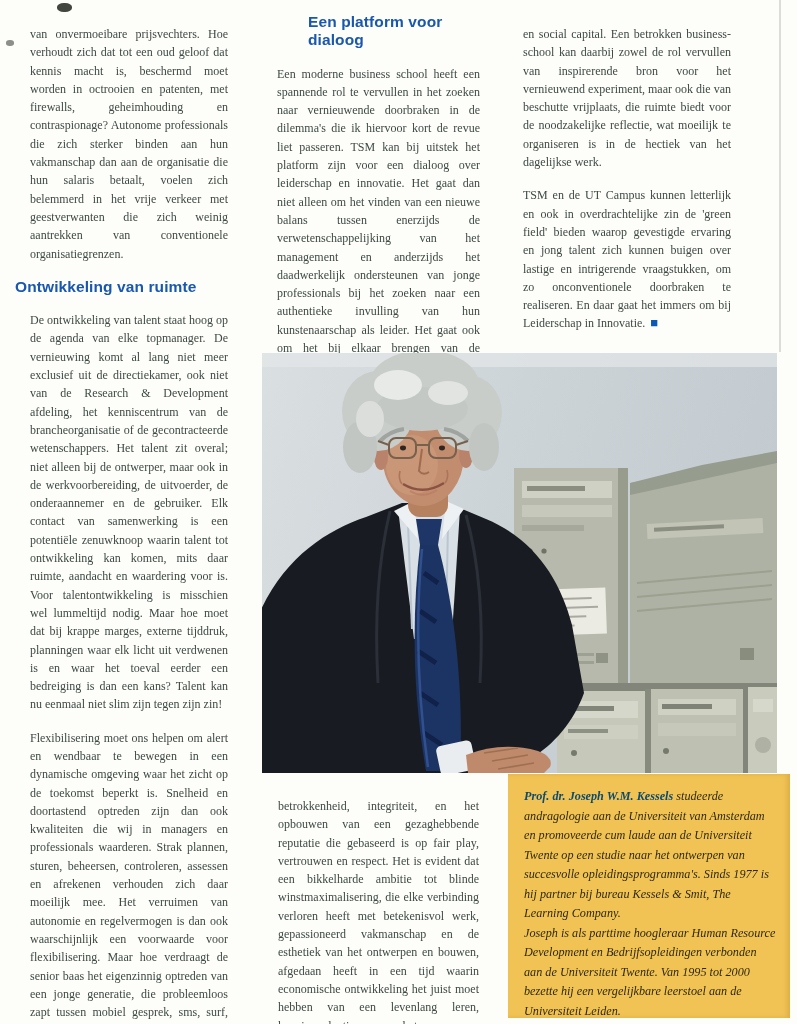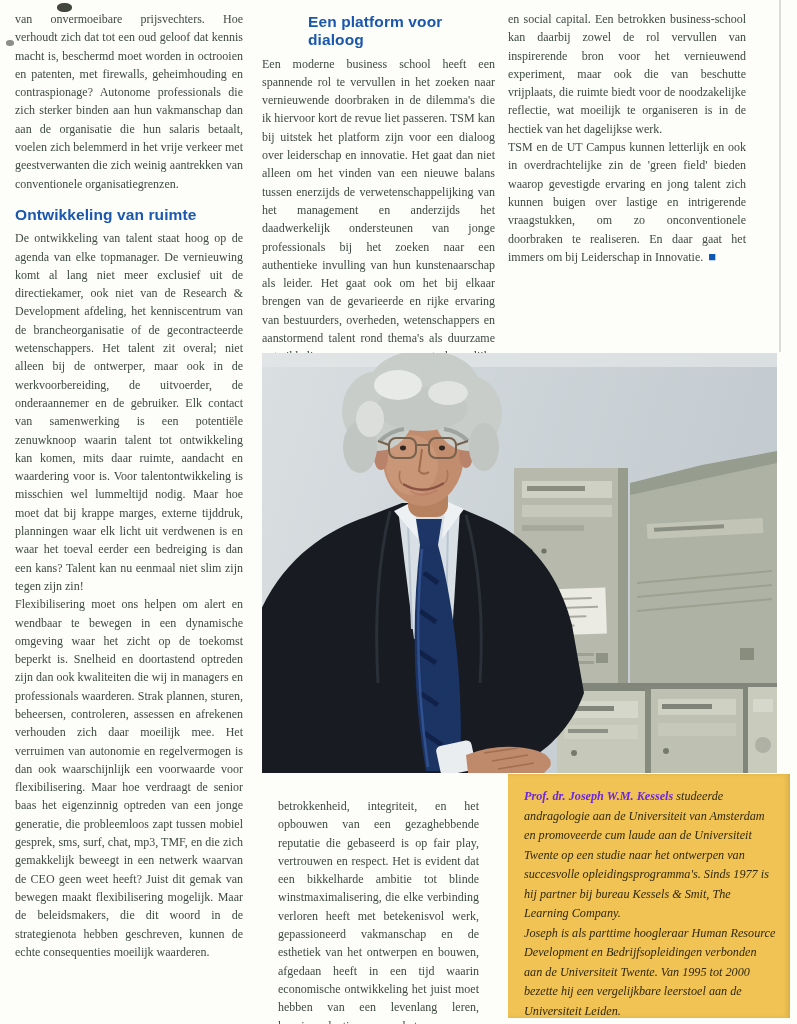--- a/index.html
+++ b/index.html
@@ -9,21 +9,21 @@
     font-family:"Liberation Serif", serif;
   }
   .col{
     position:absolute;top:10px;
     color:#3f4a44;font-size:12px;line-height:18.3px;
     text-align:justify;
   }
   #col1{left:15px;width:228px;}
   #col2{left:262px;width:233px;}
   #col3{left:508px;width:238px;font-family:Liberation Serif, serif;}
-  .col p{margin:0;}
+  .col p{margin:15px;}
   h2.head{
     font-family:"Liberation Sans", sans-serif;
     font-weight:bold;font-size:15.5px;letter-spacing:.1px;
     color:#1a57ae;margin:13px 0 5px 0;text-align:left;
   }
   #col2 h2.head{margin-top:3px;margin-left:46px;}
   .photo{
     position:absolute;left:262px;top:353px;width:515px;height:420px;
     overflow:hidden;
   }
@@ -34,21 +34,21 @@
   .bottom-block p{margin:16px;}
   .bio{
     position:absolute;left:508px;top:774px;width:282px;height:244px;
     background:#f1c355;box-sizing:border-box;
     padding:13px 14px 0 16px;
     font-style:italic;font-size:12.2px;line-height:19.5px;
     color:#30290f;text-align:left;
     box-shadow:inset -3px 0 4px rgba(160,120,30,.25);
   }
   .bio p{margin:0;}
-  .bio b{color:#6d28d9;}
+  .bio b{color:#0c4a6e;}
   .endmark{
     font-style:normal;color:#0d57b5;font-size:13px;
     padding-left:5px;letter-spacing:0;
   }
   .speck{position:absolute;background:#43463f;border-radius:45%;}
   .speck-a{left:57px;top:3px;width:15px;height:9px;}
   .speck-b{left:6px;top:40px;width:8px;height:6px;opacity:.6;}
   .scan-line{position:absolute;left:779px;top:0;width:2px;height:352px;background:#dcddd8;}
 </style>
 </head>

